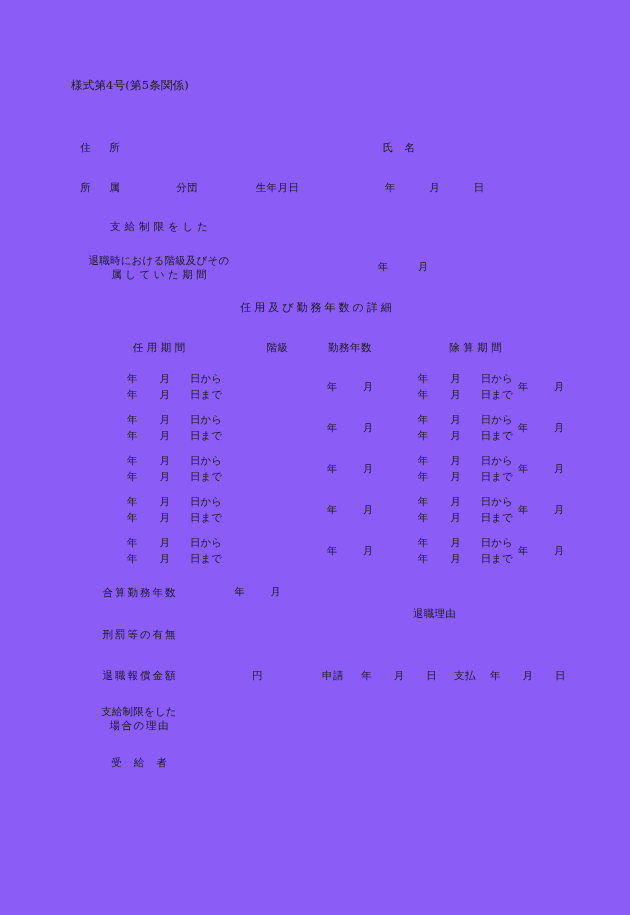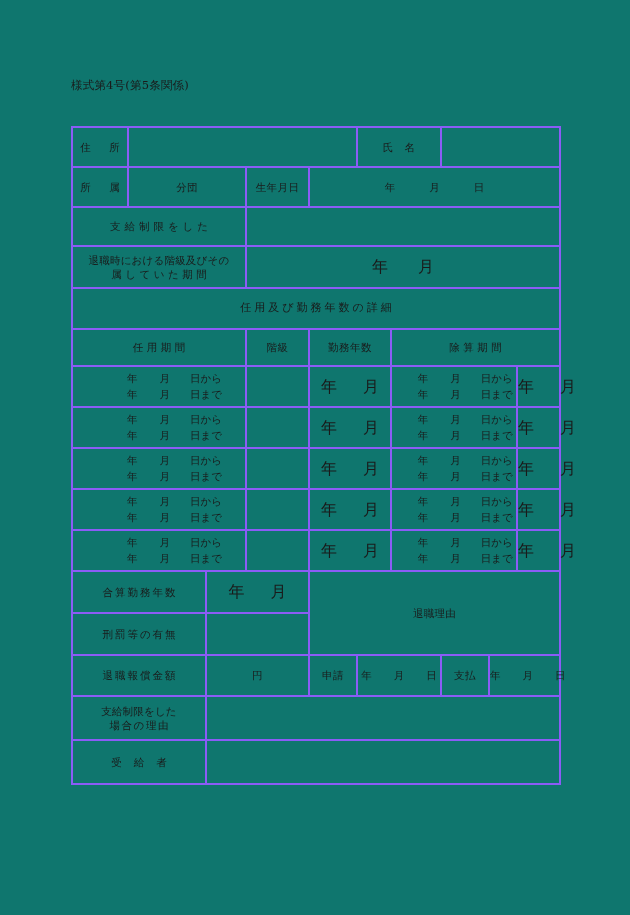--- a/index.html
+++ b/index.html
@@ -13,21 +13,21 @@
     font-family: "DejaVu Serif", "Liberation Serif", serif;
     color: #1a1a1a;
     position: relative;
     overflow: hidden;
   }
   .page {
     position: absolute;
     left: 0; top: 0;
     width: 630px;
     height: 915px;
-    background: #0f766e;
+    background: #8b5cf6;
   }
   .form-no {
     position: absolute;
     left: 71px;
     top: 78px;
     font-size: 11.5px;
     letter-spacing: 0.2px;
     white-space: nowrap;
   }
   .doc-title {
@@ -108,21 +108,21 @@
   .range .ln {
     display: block;
     text-align: center;
     padding-left: 18%;
   }
   .range .g1 { margin-right: 22px; }
   .range .g2 { margin-right: 20px; }
   .ym {
     display: block;
     white-space: nowrap;
-    font-size: 16px;
+    font-size: 10px;
   }
   .ym .g { margin-right: 26px; }
   .ym-wide .g { margin-right: 30px; }
   .ymd {
     display: block;
     text-align: center;
     white-space: nowrap;
     font-size: 10.5px;
   }
   .ymd .g { margin-right: 34px; }

